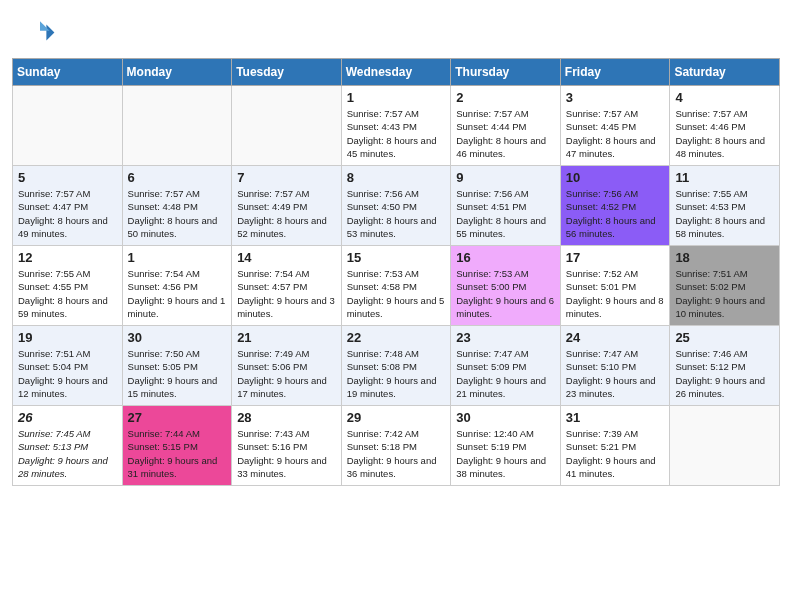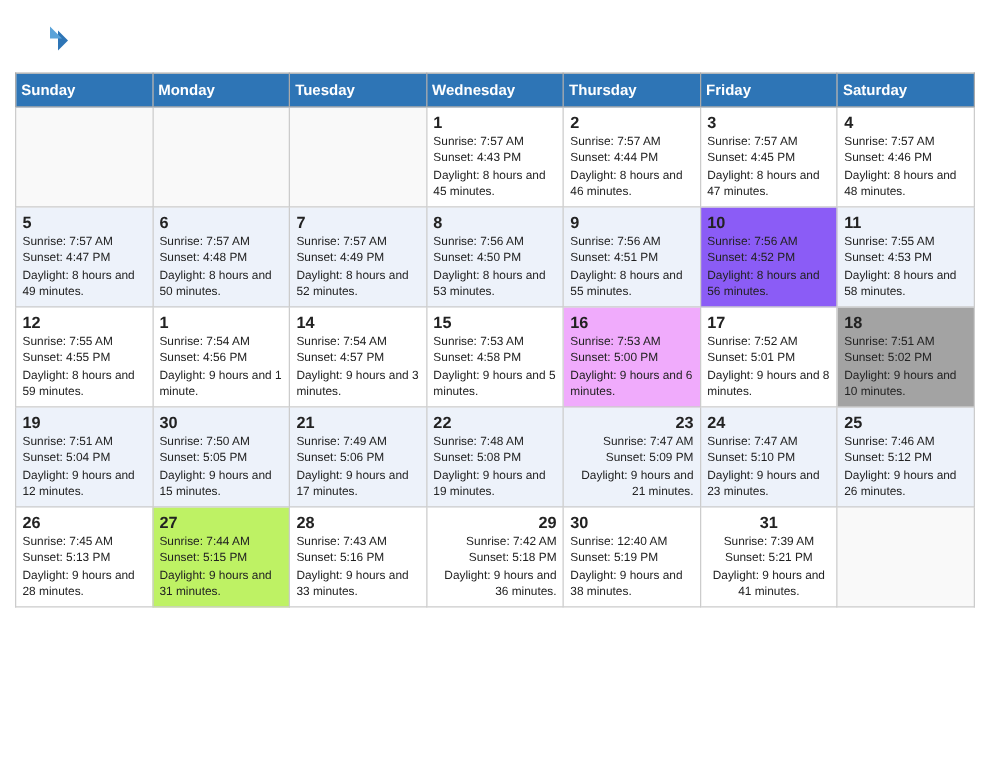--- a/index.html
+++ b/index.html
@@ -257,71 +257,71 @@
           <div class="day-info" style="white-space: pre-line;">Sunrise: 7:49 AM
 Sunset: 5:06 PM
 Daylight: 9 hours and 17 minutes.</div>
         </td>
         <td style="background: rgb(237, 242, 250); margin-top: 32px;">
           <div class="day-num">22</div>
           <div class="day-info" style="white-space: pre-line;">Sunrise: 7:48 AM
 Sunset: 5:08 PM
 Daylight: 9 hours and 19 minutes.</div>
         </td>
-        <td style="background: rgb(237, 242, 250); text-align: right;">
+        <td style="background: rgb(237, 242, 250);">
           <div class="day-num">23</div>
           <div class="day-info" style="white-space: pre-line;">Sunrise: 7:47 AM
 Sunset: 5:09 PM
 Daylight: 9 hours and 21 minutes.</div>
         </td>
         <td style="background: rgb(237, 242, 250);">
           <div class="day-num">24</div>
           <div class="day-info" style="white-space: pre-line;">Sunrise: 7:47 AM
 Sunset: 5:10 PM
 Daylight: 9 hours and 23 minutes.</div>
         </td>
         <td style="background: rgb(237, 242, 250);">
           <div class="day-num">25</div>
           <div class="day-info" style="white-space: pre-line;">Sunrise: 7:46 AM
 Sunset: 5:12 PM
 Daylight: 9 hours and 26 minutes.</div>
         </td>
       </tr>
       <tr>
-        <td style="background: rgb(255, 255, 255);">
+        <td style="background: rgb(255, 255, 255); font-style: italic;">
           <div class="day-num">26</div>
           <div class="day-info" style="white-space: pre-line;">Sunrise: 7:45 AM
 Sunset: 5:13 PM
 Daylight: 9 hours and 28 minutes.</div>
         </td>
-        <td style="background: #bef264;">
+        <td style="background: #ec4899;">
           <div class="day-num">27</div>
           <div class="day-info" style="white-space: pre-line;">Sunrise: 7:44 AM
 Sunset: 5:15 PM
 Daylight: 9 hours and 31 minutes.</div>
         </td>
         <td style="background: rgb(255, 255, 255);">
           <div class="day-num">28</div>
           <div class="day-info" style="white-space: pre-line;">Sunrise: 7:43 AM
 Sunset: 5:16 PM
 Daylight: 9 hours and 33 minutes.</div>
         </td>
-        <td style="background: rgb(255, 255, 255); text-align: right;">
+        <td style="background: rgb(255, 255, 255);">
           <div class="day-num">29</div>
           <div class="day-info" style="white-space: pre-line;">Sunrise: 7:42 AM
 Sunset: 5:18 PM
 Daylight: 9 hours and 36 minutes.</div>
         </td>
         <td style="background: rgb(255, 255, 255);">
           <div class="day-num">30</div>
           <div class="day-info" style="white-space: pre-line;">Sunrise: 12:40 AM
 Sunset: 5:19 PM
 Daylight: 9 hours and 38 minutes.</div>
         </td>
-        <td style="background: rgb(255, 255, 255); text-align: center;">
+        <td style="background: rgb(255, 255, 255);">
           <div class="day-num">31</div>
           <div class="day-info" style="white-space: pre-line;">Sunrise: 7:39 AM
 Sunset: 5:21 PM
 Daylight: 9 hours and 41 minutes.</div>
         </td>
         <td class="empty-cell"></td>
       </tr>
     </tbody>
 </table>
 

